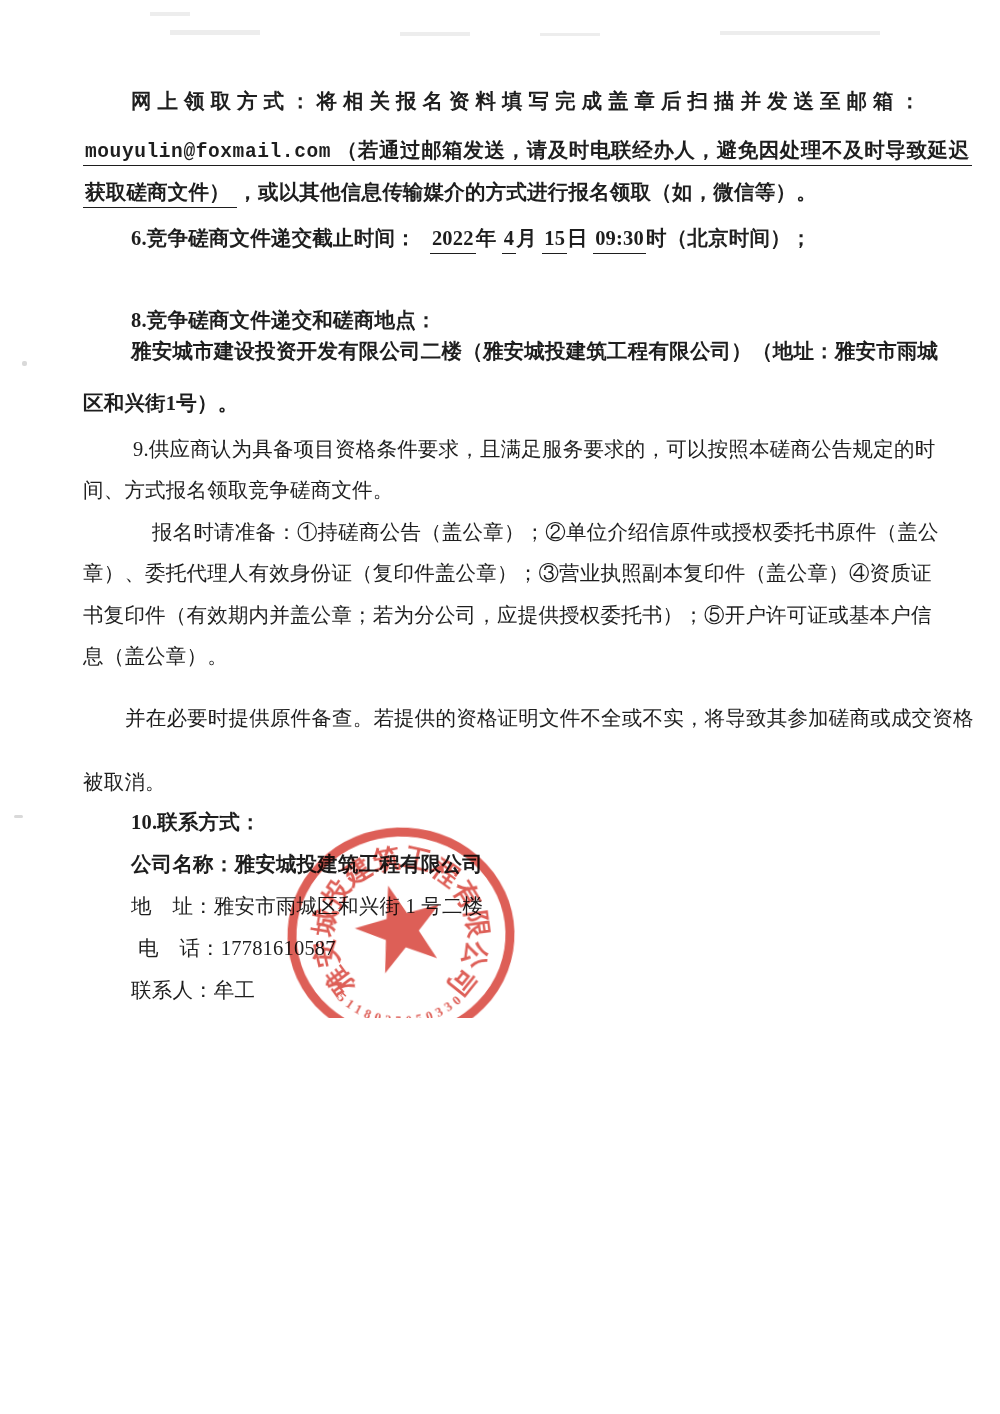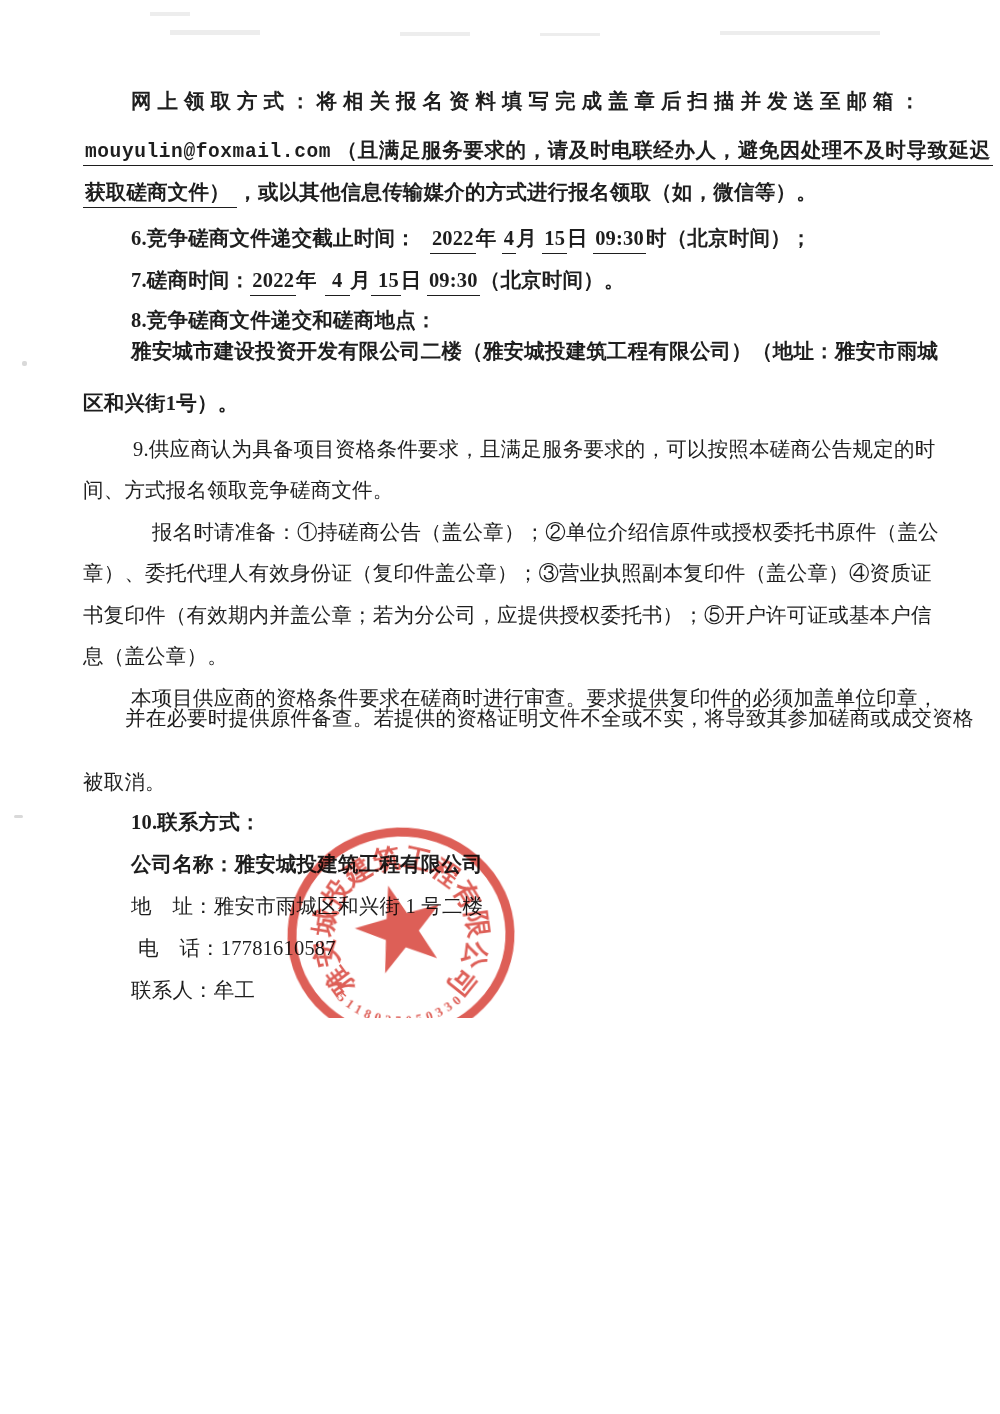--- a/index.html
+++ b/index.html
@@ -50,42 +50,40 @@
   <div class="noise" style="left:150px;top:12px;width:40px;height:4px;"></div>
   <div class="noise" style="left:170px;top:30px;width:90px;height:5px;"></div>
   <div class="noise" style="left:400px;top:32px;width:70px;height:4px;"></div>
   <div class="noise" style="left:720px;top:31px;width:160px;height:4px;"></div>
   <div class="noise" style="left:540px;top:33px;width:60px;height:3px;"></div>
   <div class="speck" style="left:22px;top:361px;width:5px;height:5px;"></div>
   <div class="speck" style="left:14px;top:815px;width:9px;height:3px;"></div>
 
   <div class="ln b spread" style="left:131px;top:90px;"><span>网上领取方式：</span><span>将相关报名资料填写完成盖章后扫描并发送至邮箱：</span></div>
 
-  <div class="ln b tight" style="left:83px;top:139px;"><span class="u"><span class="email">mouyulin@foxmail.com</span><span> （且满足服务要求的，请及时电联经办人，避免因处理不及时导致延迟</span></span></div>
+  <div class="ln b tight" style="left:83px;top:139px;"><span class="u"><span class="email">mouyulin@foxmail.com</span><span> （若通过邮箱发送，请及时电联经办人，避免因处理不及时导致延迟</span></span></div>
 
   <div class="ln b" style="left:83px;top:181px;"><span class="u">获取磋商文件） </span><span>，或以其他信息传输媒介的方式进行报名领取（如，微信等）。</span></div>
 
   <div class="ln b" style="left:131px;top:227px;"><span>6.竞争磋商文件递交截止时间：</span><span class="gap14"></span><span class="u">2022</span><span>年 </span><span class="u">4</span><span>月 </span><span class="u">15</span><span>日 </span><span class="u">09:30</span><span>时（北京时间）；</span></div>
 
-  <div class="ln b" style="left:131px;top:269px;"><span>7.磋商时间：</span><span class="u">2022</span><span>年</span><span class="gap8"></span><span class="u"> 4 </span><span>月</span><span class="u"> 15</span><span>日 </span><span class="u">09:30</span><span>（北京时间）。</span></div>
 
   <div class="ln b" style="left:131px;top:309px;"><span>8.竞争磋商文件递交和磋商地点：</span></div>
 
   <div class="ln b" style="left:131px;top:340px;">雅安城市建设投资开发有限公司二楼（雅安城投建筑工程有限公司）（地址：雅安市雨城</div>
   <div class="ln b" style="left:83px;top:392px;">区和兴街1号）。</div>
 
   <div class="ln" style="left:133px;top:438px;">9.供应商认为具备项目资格条件要求，且满足服务要求的，可以按照本磋商公告规定的时</div>
   <div class="ln" style="left:83px;top:479px;">间、方式报名领取竞争磋商文件。</div>
 
   <div class="ln" style="left:83px;top:562px;">章）、委托代理人有效身份证（复印件盖公章）；③营业执照副本复印件（盖公章）④资质证</div>
   <div class="ln" style="left:152px;top:521px;">报名时请准备：①持磋商公告（盖公章）；②单位介绍信原件或授权委托书原件（盖公</div>
   <div class="ln" style="left:83px;top:604px;">书复印件（有效期内并盖公章；若为分公司，应提供授权委托书）；⑤开户许可证或基本户信</div>
   <div class="ln" style="left:83px;top:645px;">息（盖公章）。</div>
 
-  <div class="ln" style="left:131px;top:687px;">本项目供应商的资格条件要求在磋商时进行审查。要求提供复印件的必须加盖单位印章，</div>
   <div class="ln" style="left:83px;top:707px;margin-left:42px;">并在必要时提供原件备查。若提供的资格证明文件不全或不实，将导致其参加磋商或成交资格</div>
   <div class="ln" style="left:83px;top:771px;">被取消。</div>
 
   <div class="ln b" style="left:131px;top:811px;">10.联系方式：</div>
 
   <div class="ln b" style="left:131px;top:853px;"><span>公司名称：</span><span>雅安城投建筑工程有限公司</span></div>
 
   <div class="ln" style="left:131px;top:895px;"><span>地　址：</span><span>雅安市雨城区和兴街 1 号二楼</span></div>
 
   <div class="ln" style="left:138px;top:937px;"><span>电　话：</span><span>17781610587</span></div>

